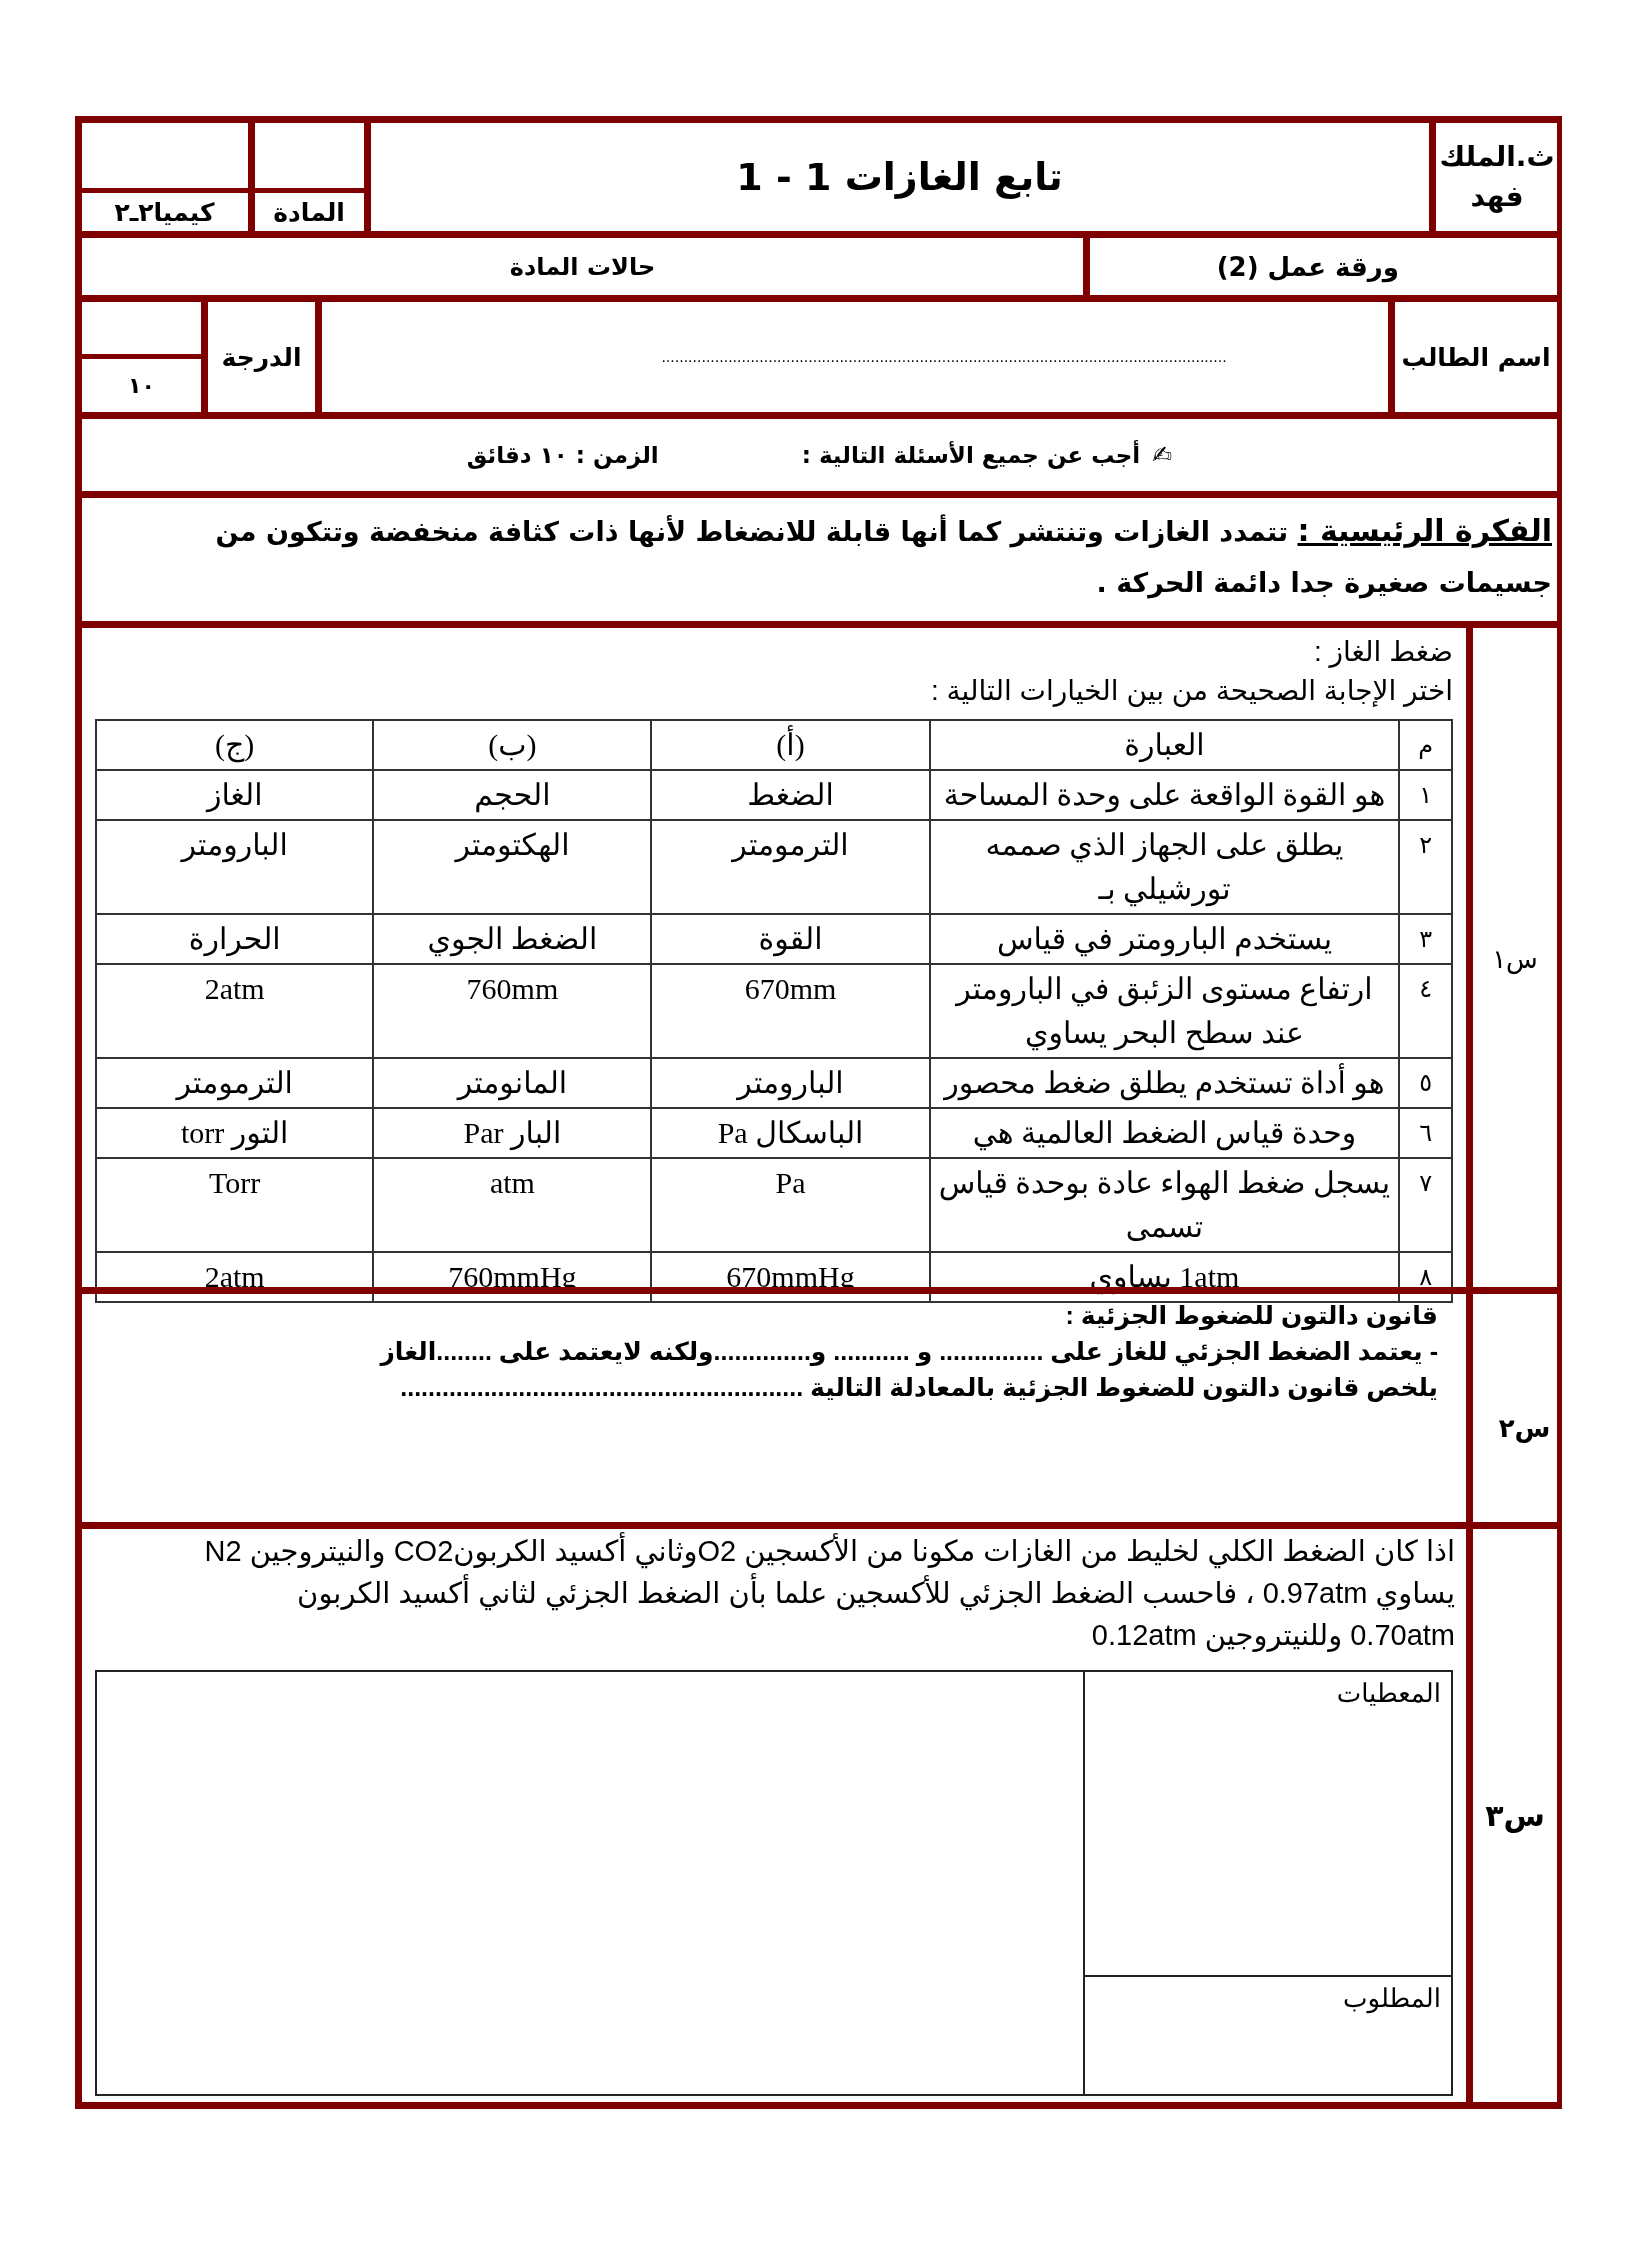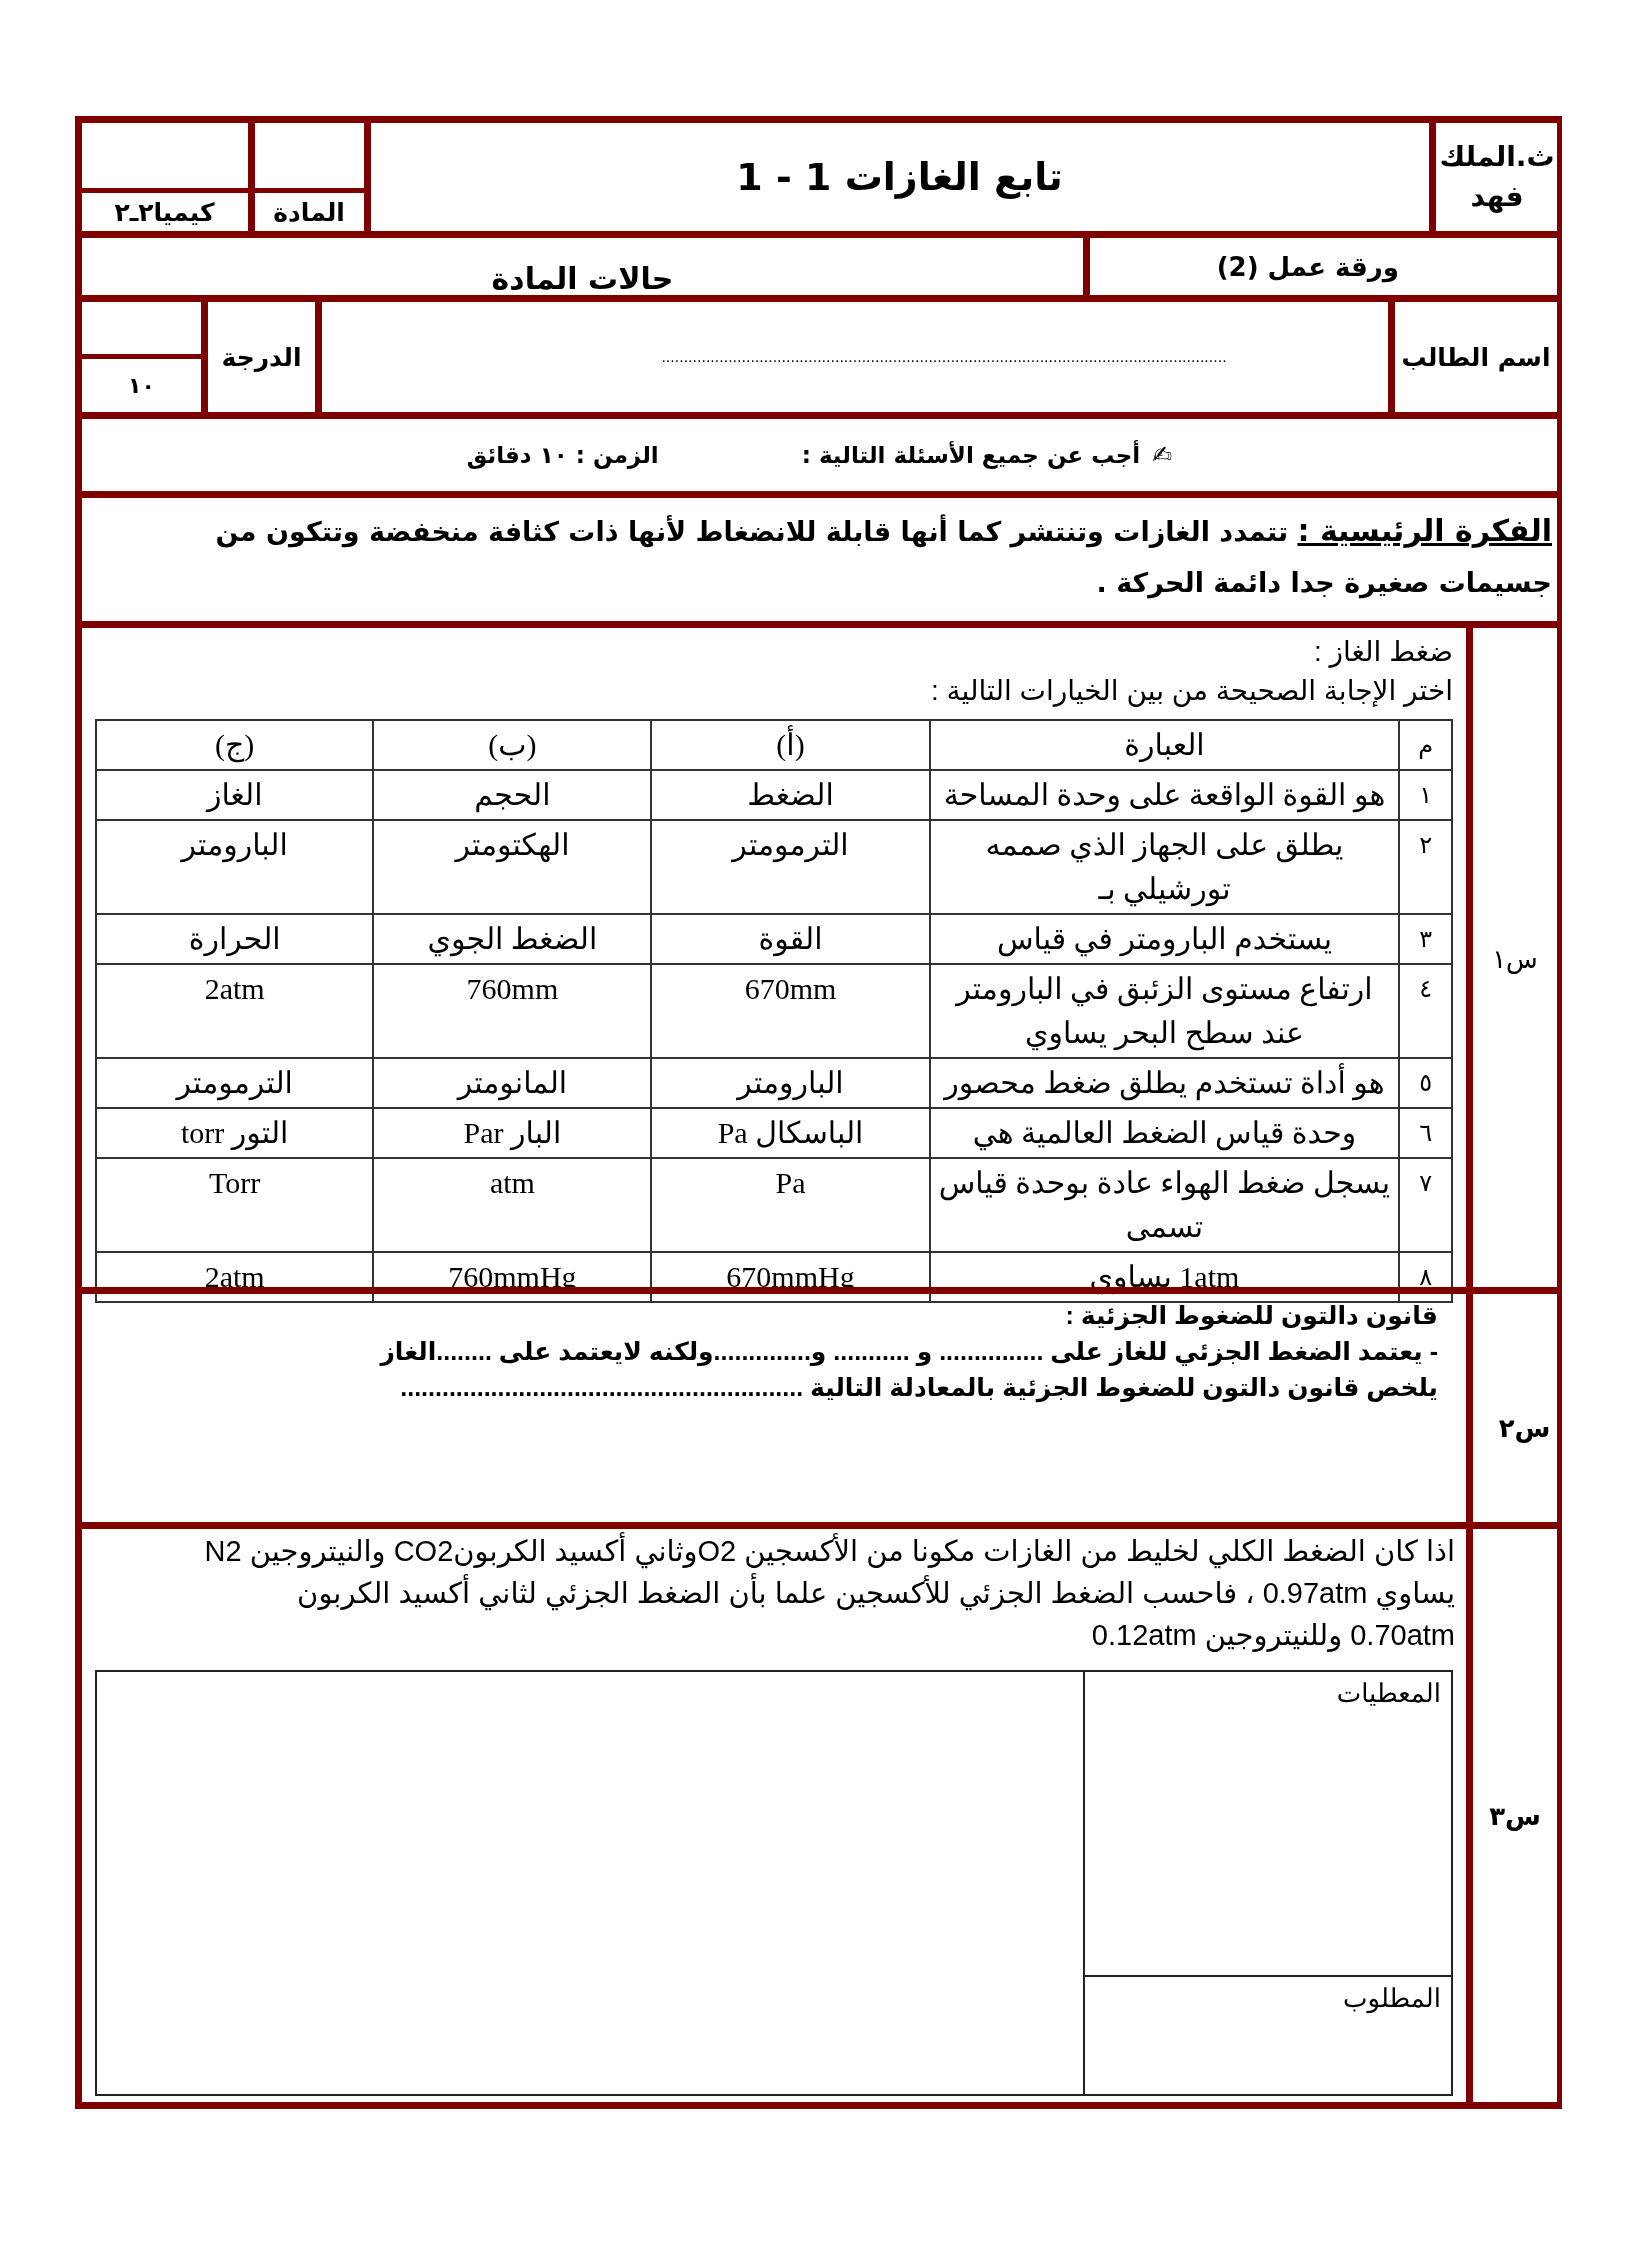--- a/index.html
+++ b/index.html
@@ -37,21 +37,21 @@
 <div class="thin-h" style="left:75px; top:188px; width:294px;"></div>
 <div class="hline" style="left:75px; top:231px; width:1482px;"></div>
 
 <div class="cell-text bold" style="left:82px; top:193px; width:165px; height:38px; font-size:25px;">كيميا٢ـ٢</div>
 <div class="cell-text bold" style="left:254px; top:193px; width:110px; height:38px; font-size:25px;">المادة</div>
 <div class="cell-text bold" style="left:371px; top:123px; width:1057px; height:108px; font-size:38px;">تابع الغازات 1 - 1</div>
 <div class="cell-text bold" style="left:1436px; top:123px; width:122px; height:108px; font-size:28px; line-height:40px; padding:0 0;">ث.الملك فهد</div>
 
 <div class="vline" style="left:1083px; top:231px; height:69px;"></div>
 <div class="hline" style="left:75px; top:295px; width:1482px;"></div>
-<div class="cell-text bold" style="left:82px; top:238px; width:1001px; height:57px; font-size:30px;margin-top:12px;">حالات المادة</div>
+<div class="cell-text bold" style="left:82px; top:238px; width:1001px; height:57px; font-size:24px;">حالات المادة</div>
 <div class="cell-text bold" style="left:1090px; top:238px; width:467px; height:57px; font-size:26px; justify-content:flex-start; padding-right:158px;">ورقة عمل (2)</div>
 
 <div class="vline" style="left:201px; top:295px; height:121px;"></div>
 <div class="vline" style="left:315px; top:295px; height:121px;"></div>
 <div class="vline" style="left:1388px; top:295px; height:121px;"></div>
 <div class="thin-h" style="left:75px; top:354px; width:129px;"></div>
 <div class="hline" style="left:75px; top:412px; width:1482px;"></div>
 
 <div class="cell-text bold" style="left:82px; top:359px; width:119px; height:52px; font-size:22px;">١٠</div>
 <div class="cell-text bold" style="left:208px; top:302px; width:107px; height:110px; font-size:25px;">الدرجة</div>
@@ -150,21 +150,21 @@
 
 <div class="cell-text bold" style="left:1473px; top:1294px; width:84px; height:268px; font-size:26px;padding-left:19px;">س٢</div>
 <div class="q-text bold" style="left:72px; top:1297px; width:1366px; font-size:25px; line-height:36px;">
   <div>قانون دالتون للضغوط الجزئية :</div>
   <div style="white-space:nowrap; overflow:hidden;">- يعتمد الضغط الجزئي للغاز على ............... و ........... و..............ولكنه لايعتمد على ........الغاز</div>
   <div style="white-space:nowrap; overflow:hidden;">يلخص قانون دالتون للضغوط الجزئية بالمعادلة التالية  ..........................................................</div>
 </div>
 
 <div class="hline" style="left:75px; top:1522px; width:1482px;"></div>
 
-<div class="cell-text bold" style="left:1473px; top:1529px; width:84px; height:573px; font-size:26px;">س٣</div>
+<div class="cell-text bold" style="left:1473px; top:1529px; width:84px; height:573px; font-size:30px;">س٣</div>
 <div class="q-text" style="left:89px; top:1530px; width:1366px; font-size:29px; line-height:42px;">
   <div style="white-space:nowrap;">اذا كان الضغط الكلي لخليط من الغازات مكونا من الأكسجين O2وثاني أكسيد الكربونCO2 والنيتروجين N2</div>
   <div style="white-space:nowrap;">يساوي 0.97atm ، فاحسب الضغط الجزئي للأكسجين علما بأن الضغط الجزئي لثاني أكسيد الكربون</div>
   <div>0.70atm وللنيتروجين 0.12atm</div>
 </div>
 
 <div class="answer-box" style="left:95px; top:1670px; width:990px; height:426px;"></div>
 <div class="answer-box" style="left:1083px; top:1670px; width:370px; height:307px;">
   <div style="direction:rtl; text-align:right; font-size:26px; padding:6px 10px; font-family:'Liberation Sans',sans-serif;">المعطيات</div>
 </div>

